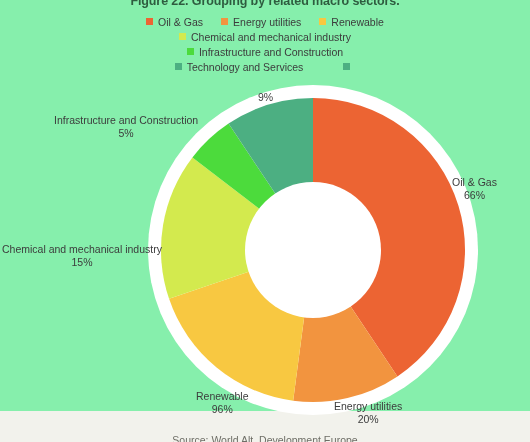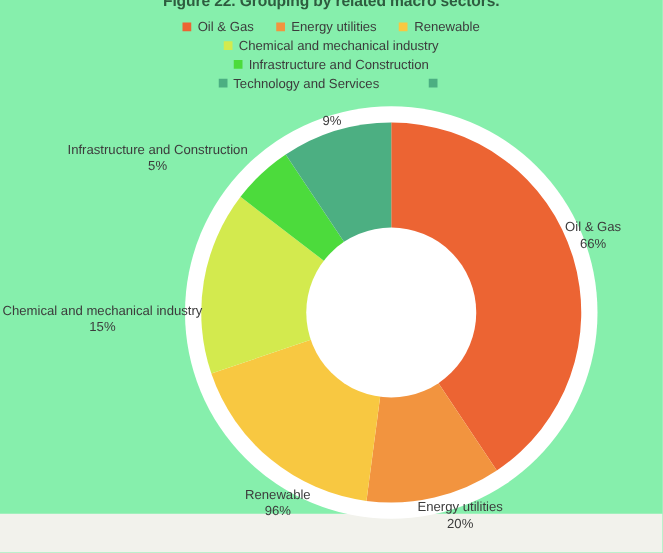--- a/index.html
+++ b/index.html
@@ -202,14 +202,15 @@
 
   <div class="slice-label" id="label-infrastructure">
     <span class="lbl-name">Infrastructure and Construction</span>
     <span class="lbl-value">5%</span>
   </div>
 
   <div class="slice-label" id="label-technology">
     <span class="lbl-value">9%</span>
   </div>
 
+  <div id="chart-caption">Source: World Alt. Development Europe</div>
 
 </div>
 
 </body></html>

